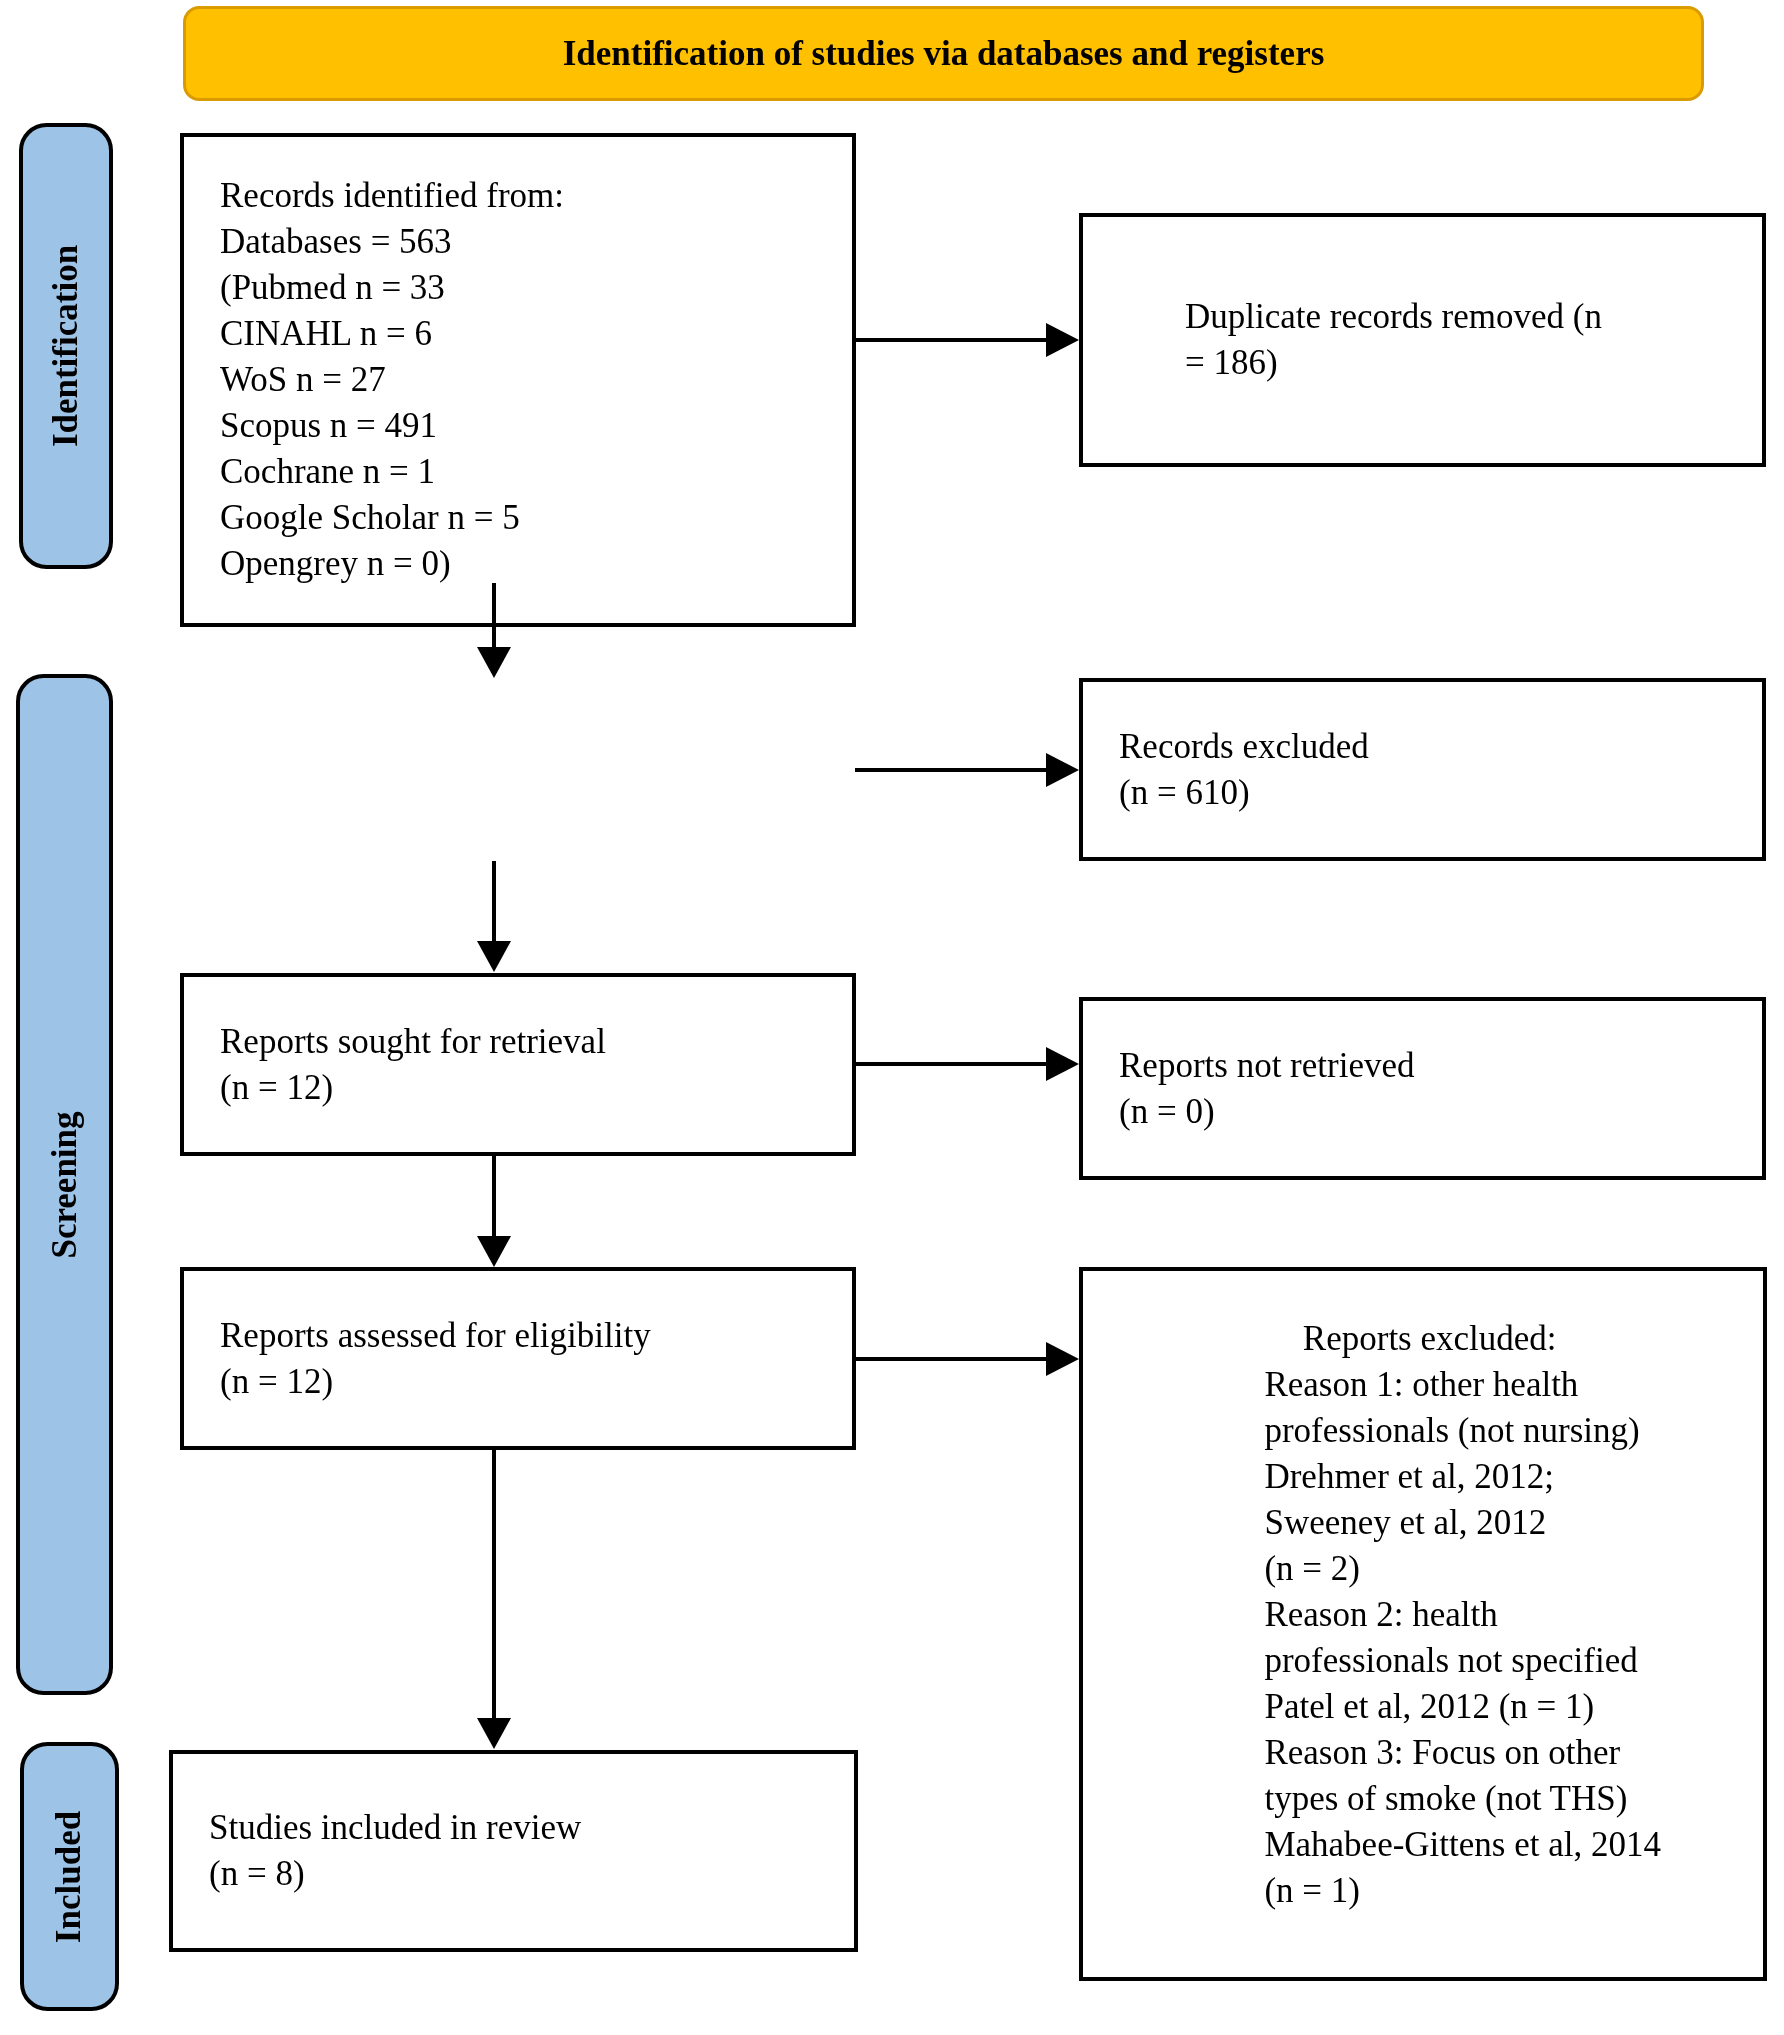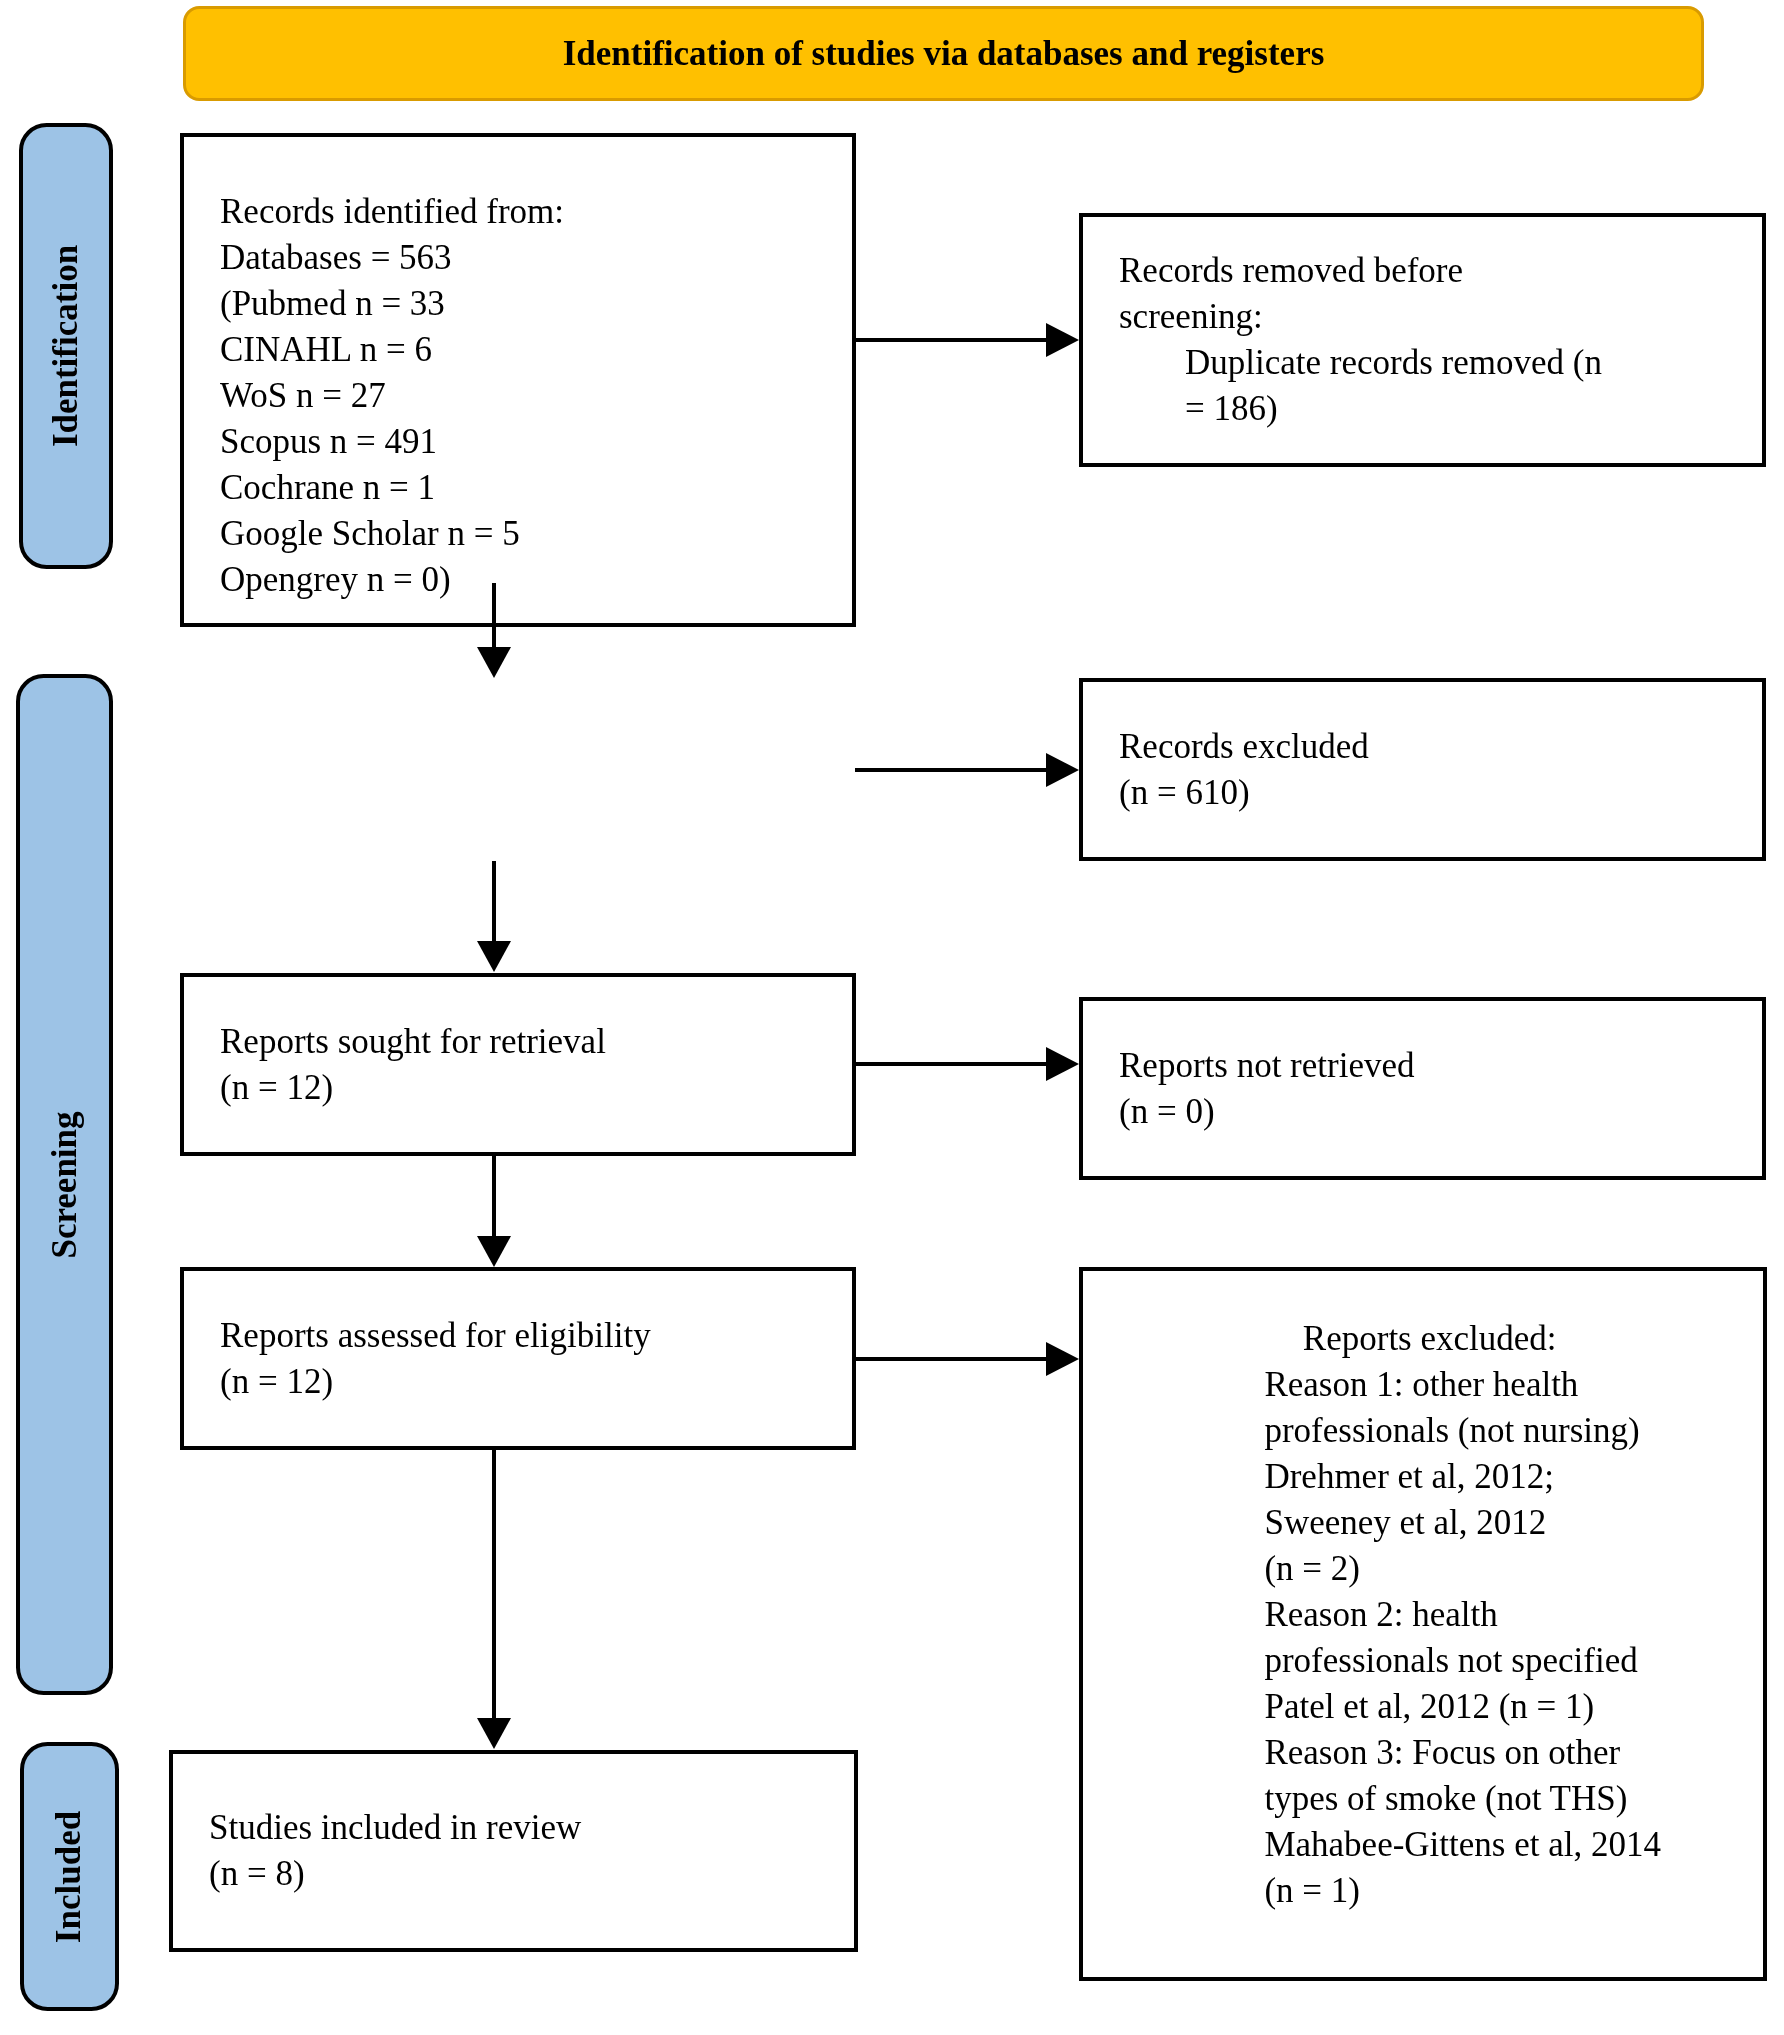--- a/index.html
+++ b/index.html
@@ -26,21 +26,21 @@
   #side-screening{left:16.3px;top:674px;width:97px;height:1021px;}
   #side-included{left:20px;top:1742px;width:99px;height:269px;}
   
   .box{
     position:absolute;background:#ffffff;border:4.4px solid #000;box-sizing:border-box;
     font-size:35px;line-height:46px;white-space:pre-line;
     display:flex;flex-direction:column;justify-content:center;
     padding:12.5px 22.6px 12.5px 36px;
   }
   .box .indent{margin-left:66px;}
-  #box-records-identified{left:180px;top:133px;width:676px;height:494px;justify-content:flex-start;padding-top:52px;}
+  #box-records-identified{left:180px;top:133px;width:676px;height:494px;justify-content:flex-start;padding-top:36px;}
   #box-records-removed{left:1079px;top:213px;width:687px;height:254px;}
   #box-records-screened{left:180px;top:678px;width:676px;height:183px;}
   #box-records-excluded{left:1079px;top:678px;width:687px;height:183px;}
   #box-reports-sought{left:180px;top:973px;width:676px;height:183px;}
   #box-reports-not-retrieved{left:1079px;top:973px;width:687px;height:183px;margin-top:24px;}
   #box-reports-assessed{left:180px;top:1267px;width:676px;height:183px;}
   #box-reports-excluded{left:1079px;top:1267px;width:688px;height:714px;justify-content:flex-start;padding-top:45px;align-items:center;}
   #box-studies-included{left:169px;top:1750px;width:689px;height:202px;}
   
   .hline{position:absolute;height:3.8px;background:#000;}
@@ -83,22 +83,20 @@
   <div class="box" id="box-reports-assessed">
     <div>Reports assessed for eligibility
 (n = 12)</div>
   </div>
   <div class="box" id="box-studies-included">
     <div>Studies included in review
 (n = 8)</div>
   </div>
 
   <div class="box" id="box-records-removed">
-    <div>Records removed before
-screening:</div>
     <div class="indent">Duplicate records removed (n
 = 186)</div>
   </div>
   <div class="box" id="box-records-excluded">
     <div>Records excluded
 (n = 610)</div>
   </div>
   <div class="box" id="box-reports-not-retrieved">
     <div>Reports not retrieved
 (n = 0)</div>

